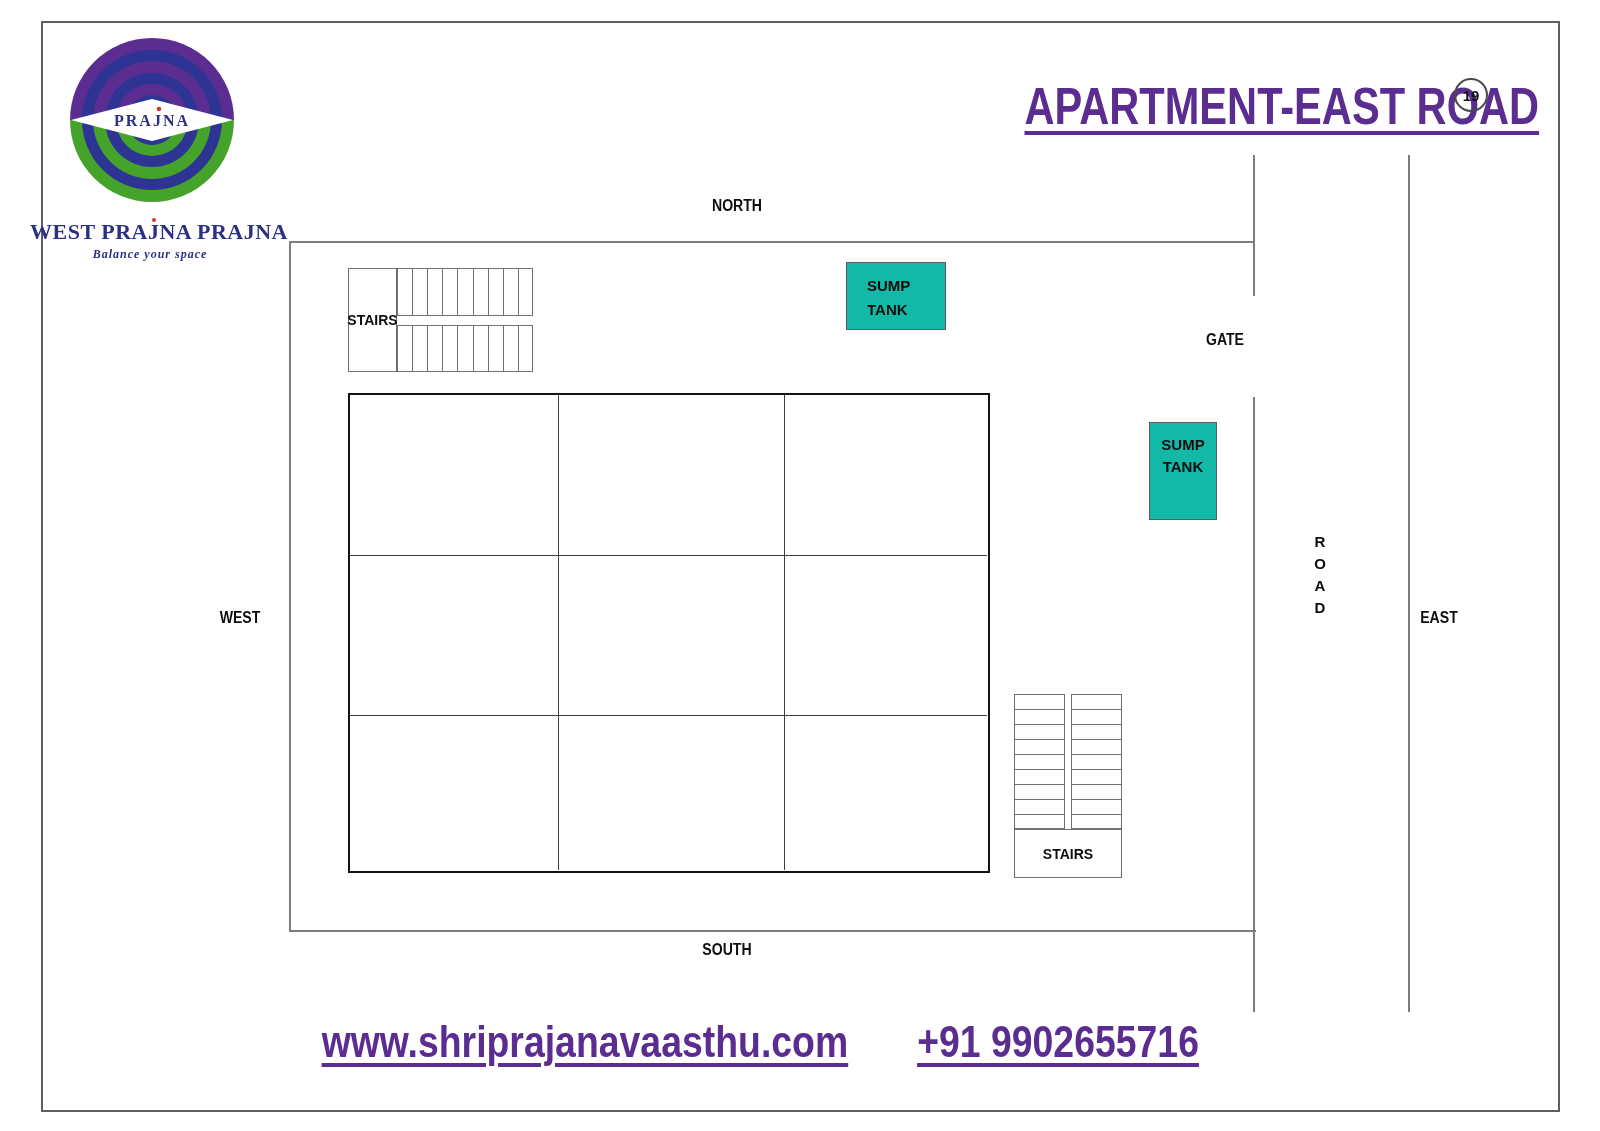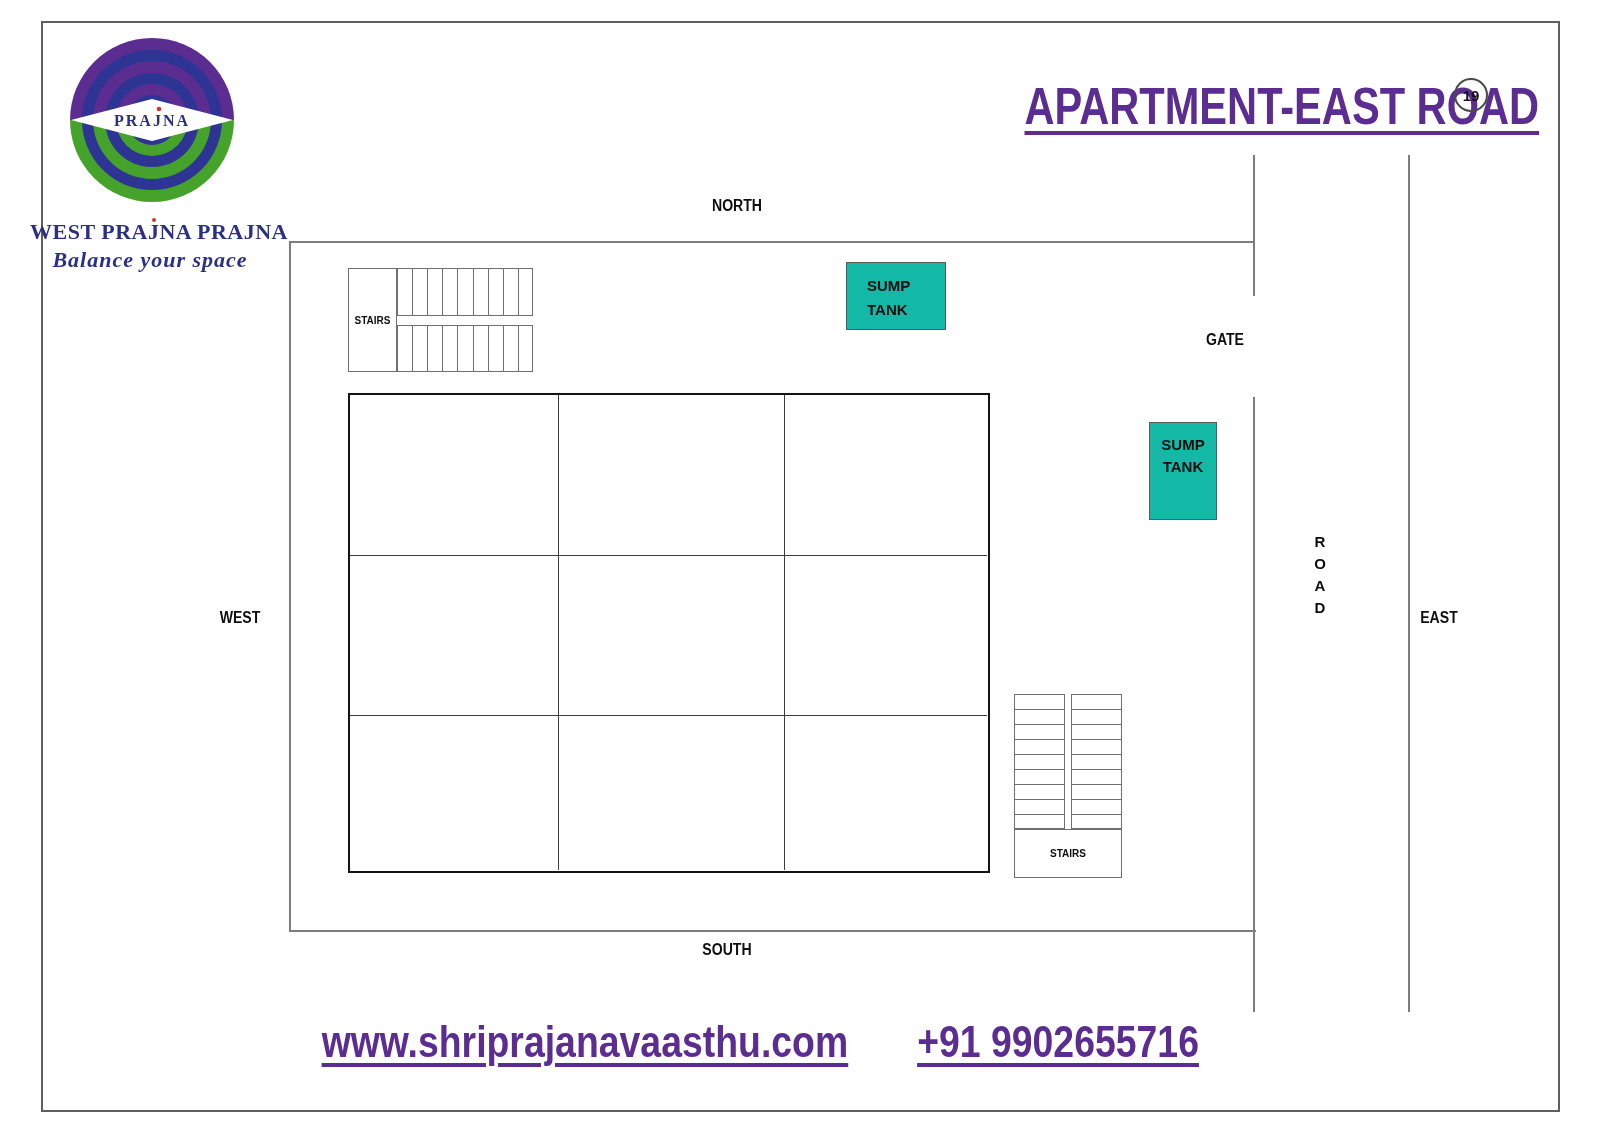--- a/index.html
+++ b/index.html
@@ -12,42 +12,42 @@
   .page-border{position:absolute;left:41px;top:21px;width:1515px;height:1087px;
        border:2px solid #5f5f5f;}
   
   .company{position:absolute;left:30px;top:219px;width:258px;text-align:center;
        font-family:"Liberation Serif",serif;font-weight:bold;font-size:22px;color:#2b3087;
        letter-spacing:0.5px;}
   .jdot{position:relative;}
   .jdot::after{content:"";position:absolute;left:50%;top:-1px;transform:translateX(-50%);
        width:4px;height:4px;border-radius:50%;background:#cf3730;}
   .tagline{position:absolute;left:30px;top:247px;width:240px;text-align:center;
-       font-family:"Liberation Serif",serif;font-style:italic;font-weight:bold;font-size:22px;
+       font-family:"Liberation Serif",serif;font-style:italic;font-weight:bold;font-size:12px;
        color:#2b3087;letter-spacing:1px;}
   
   .title{position:absolute;left:980px;top:78px;width:445px;text-align:center;
        color:#5c2d91;font-weight:bold;font-size:52px;line-height:56px;
        transform:scaleX(0.8);transform-origin:center;white-space:nowrap;
        text-decoration:underline;text-decoration-thickness:4px;text-underline-offset:7px;}
   .page-num{position:absolute;left:1454px;top:78px;width:34px;height:34px;border-radius:50%;
        border:2px solid #4a4a4a;box-sizing:border-box;display:flex;align-items:center;
        justify-content:center;font-size:15px;font-weight:bold;color:#111;}
   
   .building{position:absolute;left:348px;top:393px;width:642px;height:480px;
        border:2.5px solid #141414;box-sizing:border-box;background:#fff;}
   .gridline{position:absolute;background:#3c3c3c;}
   
   .box{position:absolute;background:#14b8a6;border:1.5px solid #5a5a5a;box-sizing:border-box;
        color:#0e0e0e;font-weight:bold;font-size:15px;}
   .stairbox{position:absolute;background:#fff;border:1px solid #6f6f6f;box-sizing:border-box;}
   .hatch-h{background-image:repeating-linear-gradient(to right,transparent 0,transparent 14.1px,#6f6f6f 14.1px,#6f6f6f 15.1px);}
   .hatch-v{background-image:repeating-linear-gradient(to bottom,transparent 0,transparent 14px,#6f6f6f 14px,#6f6f6f 15px);}
   .stair-lbl{display:flex;align-items:center;justify-content:center;color:#0e0e0e;
-       font-weight:bold;font-size:10px;transform:none;}
+       font-weight:bold;font-size:14px;transform:none;}
   .road-col{position:absolute;left:1305px;top:531px;width:30px;text-align:center;
        font-weight:bold;font-size:15px;color:#0e0e0e;line-height:22px;}
   .road-col span{display:block;}
   
   .footer-link{position:absolute;top:1018px;text-align:center;color:#5c2d91;font-weight:bold;
        font-size:44px;line-height:48px;transform:scaleX(0.85);transform-origin:center;
        white-space:nowrap;text-decoration:underline;text-decoration-thickness:4px;
        text-underline-offset:6px;}
 </style>
 </head>

